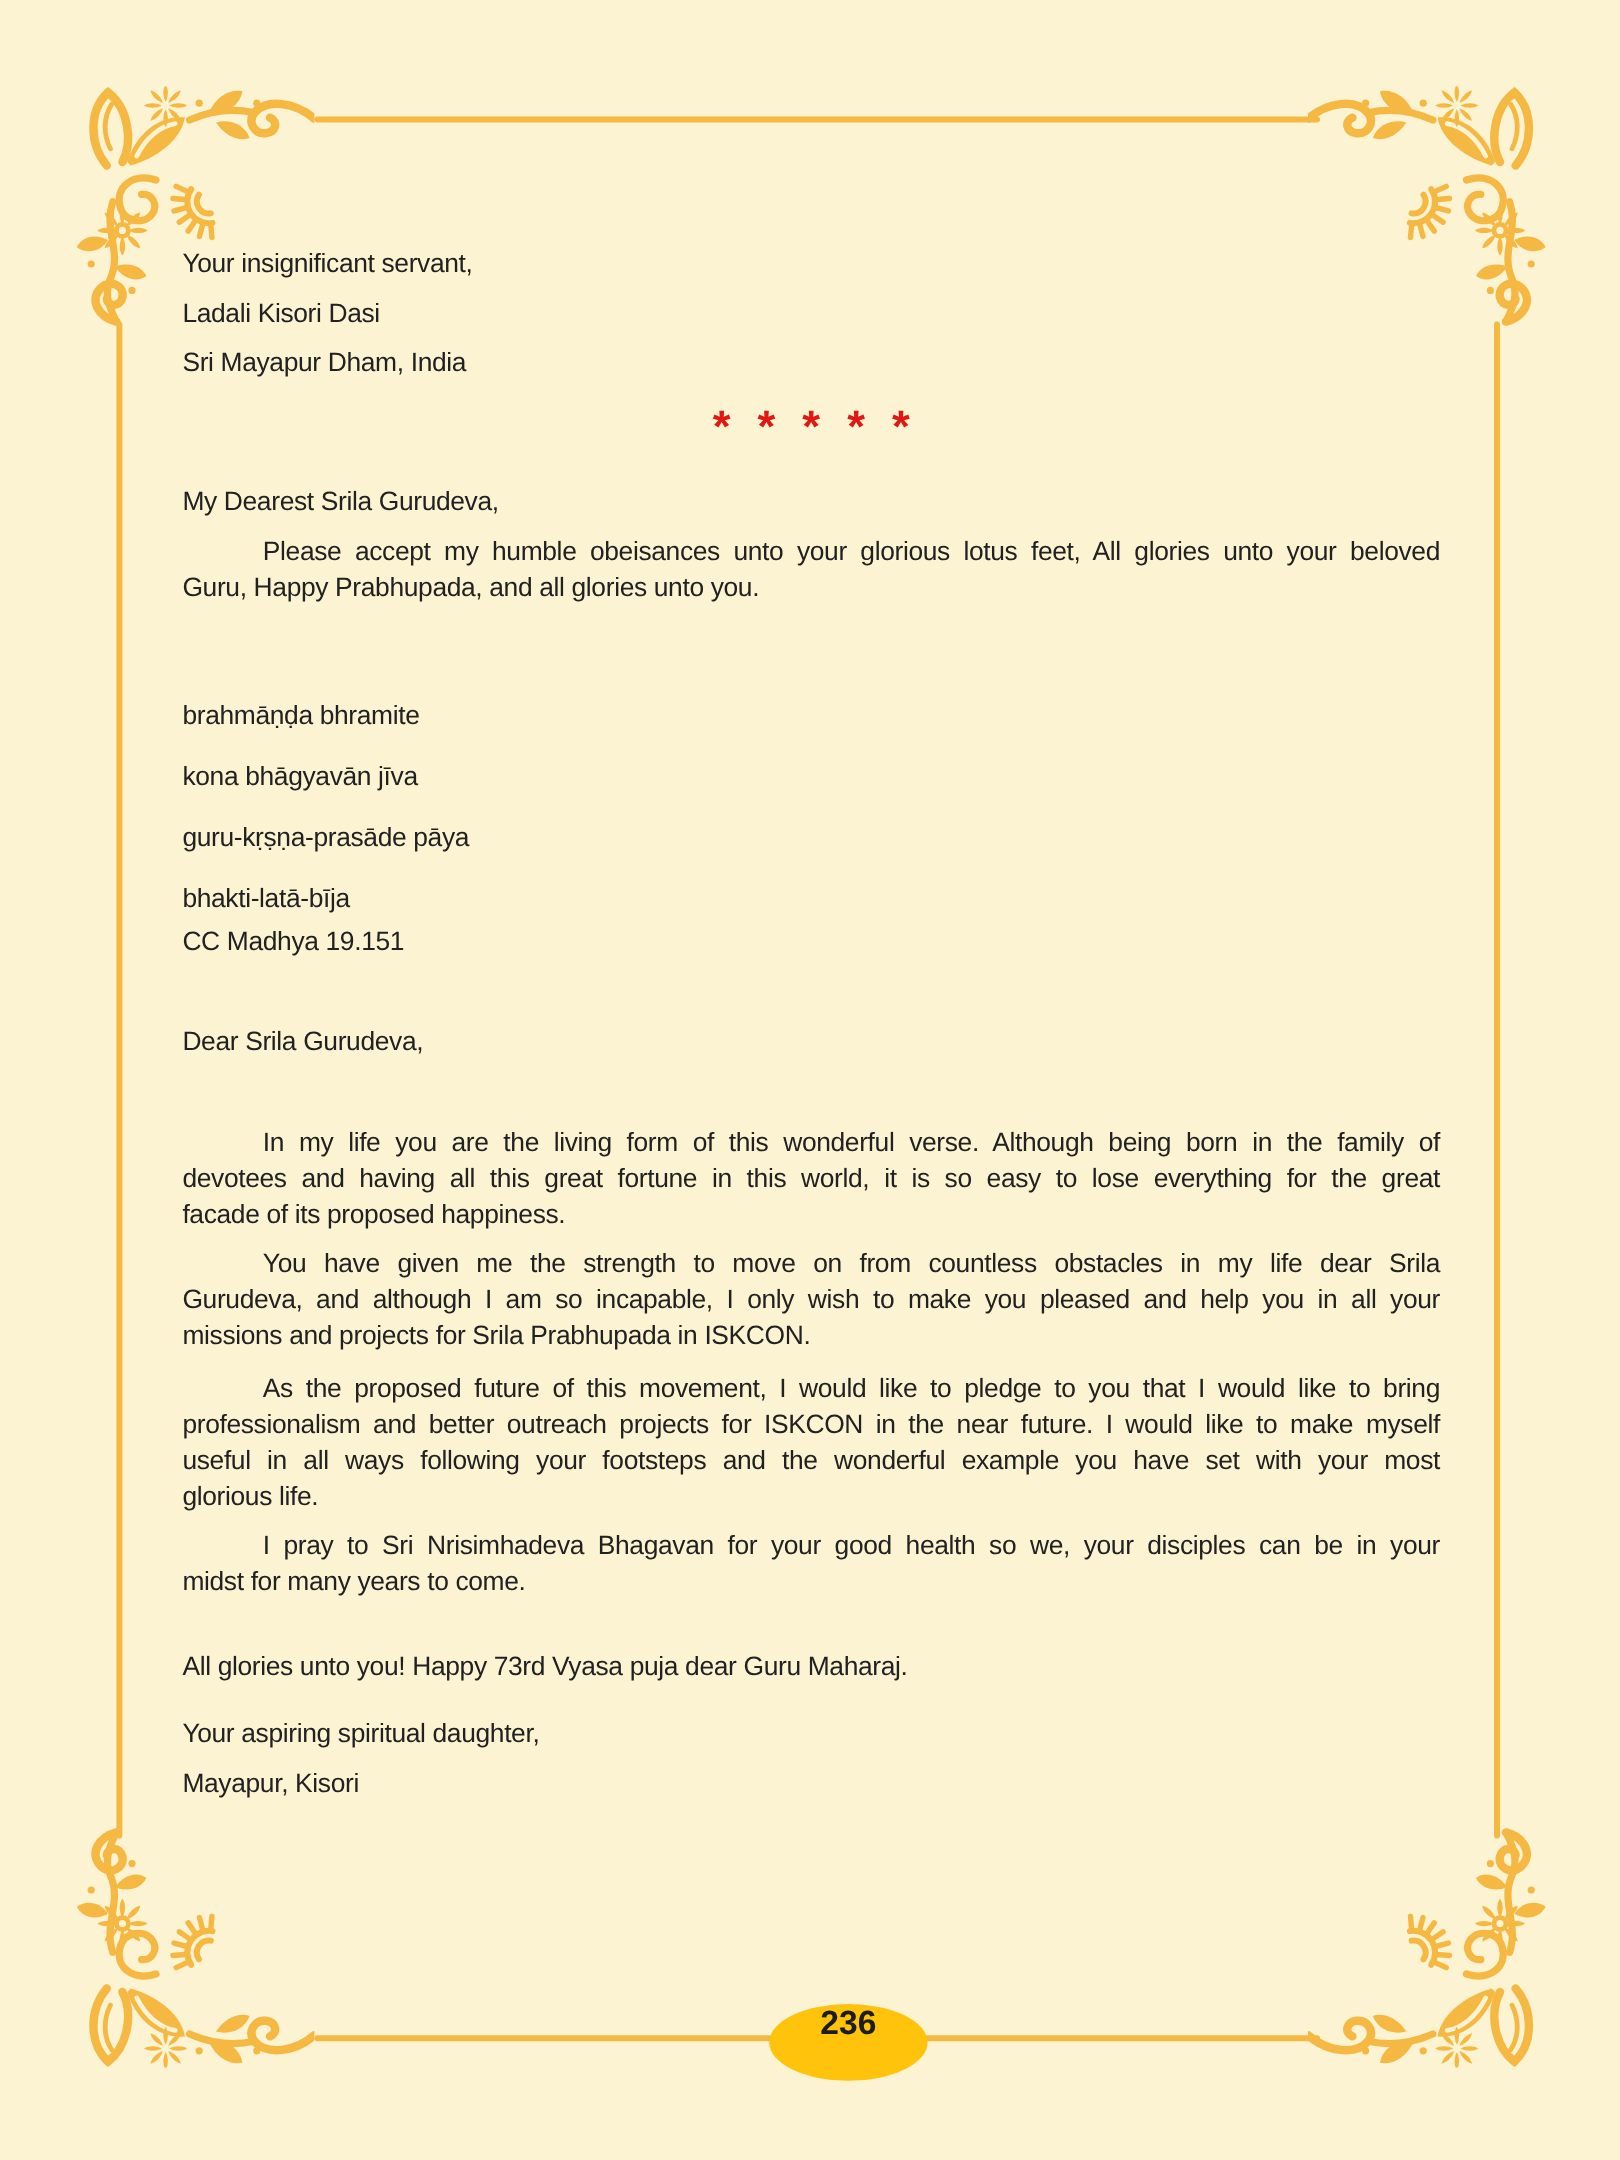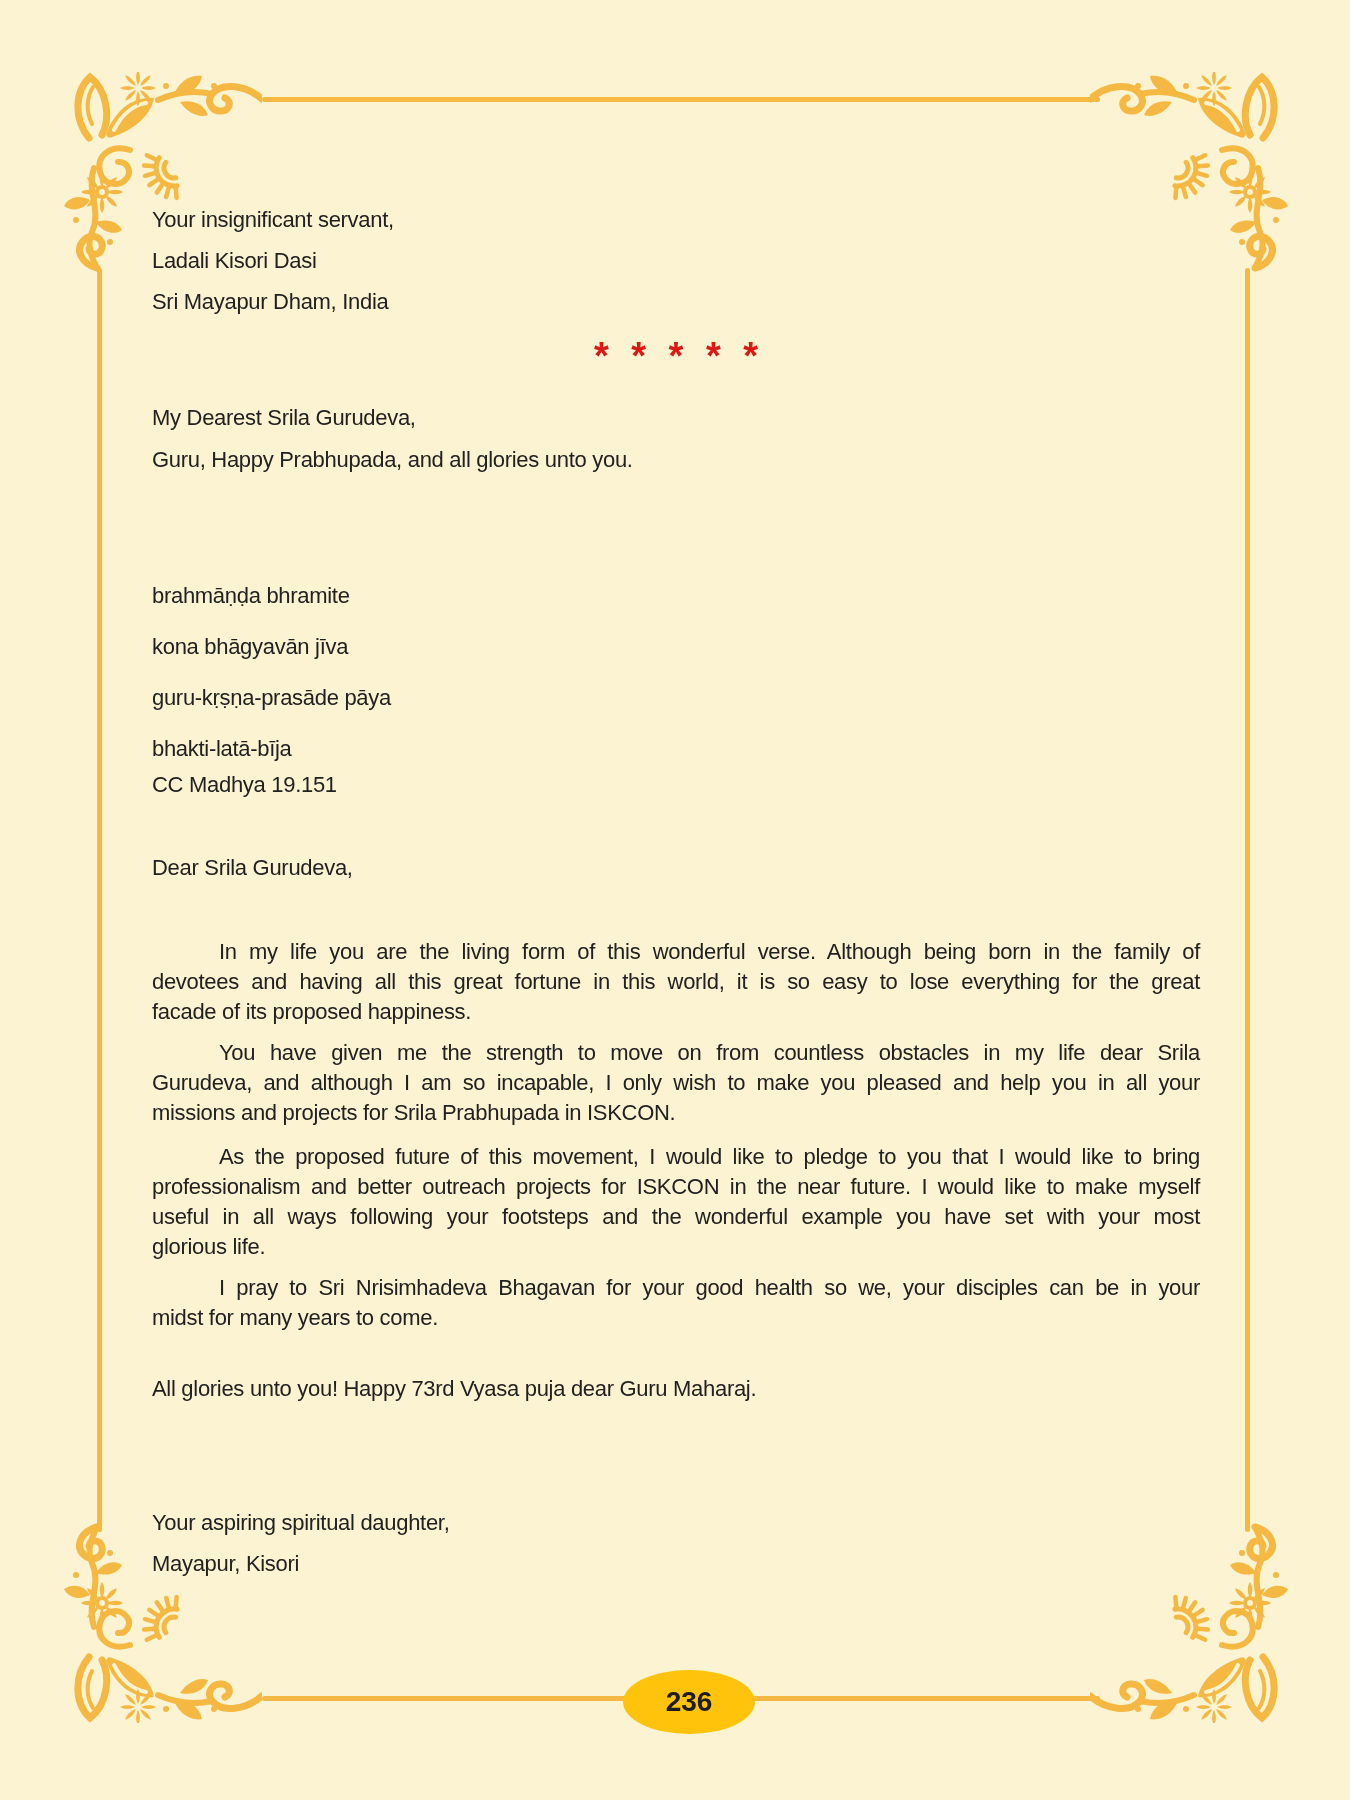--- a/index.html
+++ b/index.html
@@ -37,23 +37,23 @@
   .para .pline{line-height:30px;}
   .pline.just{text-align:justify;text-align-last:justify;}
   .pline.ind{text-indent:67px;}
   .separator{
     text-align:center;color:var(--red);
     font-size:38px;line-height:40px;word-spacing:12px;letter-spacing:0;
     font-weight:700;
   }
   
   .page-number-ellipse{
-    position:absolute;left:623px;top:1670px;width:132px;height:64px;
+    position:absolute;left:641px;top:1670px;width:132px;height:64px;
     background:var(--gold-bright);border-radius:50%;
-    display:flex;align-items:center;justify-content:center;z-index:2;
+    display:flex;align-items:flex-start;justify-content:center;z-index:2;
   }
   .page-number-ellipse span{
     font-size:28px;font-weight:600;color:#1c1c1c;letter-spacing:0;
   }
 </style>
 </head>
 <body>
 
 <svg style="position:absolute;width:0;height:0" aria-hidden="true">
   <defs>
@@ -148,20 +148,21 @@
         <div class="tline">Your insignificant servant,</div>
         <div class="tline">Ladali Kisori Dasi</div>
         <div class="tline">Sri Mayapur Dham, India</div>
       </div>
 
     <div class="block separator" style="top:336px">* * * * *</div>
 
     <div class="block" style="top:403px">My Dearest Srila Gurudeva,</div>
 
     <div class="block para" style="top:445px">
+        <div class="pline just ind">Please accept my humble obeisances unto your glorious lotus feet, All glories unto your beloved</div>
         <div class="pline">Guru, Happy Prabhupada, and all glories unto you.</div>
       </div>
 
     <div class="block verse" style="top:560px">
         <div class="tline">brahmāṇḍa bhramite</div>
         <div class="tline">kona bhāgyavān jīva</div>
         <div class="tline">guru-kṛṣṇa-prasāde pāya</div>
         <div class="tline">bhakti-latā-bīja</div>
       </div>
 
@@ -188,21 +189,21 @@
         <div class="pline">glorious life.</div>
       </div>
 
     <div class="block para" style="top:1273px">
         <div class="pline just ind">I pray to Sri Nrisimhadeva Bhagavan for your good health so we, your disciples can be in your</div>
         <div class="pline">midst for many years to come.</div>
       </div>
 
     <div class="block" style="top:1374px">All glories unto you! Happy 73rd Vyasa puja dear Guru Maharaj.</div>
 
-    <div class="block sig" style="top:1508px">
+    <div class="block sig" style="top:1430px">
         <div class="tline">Your aspiring spiritual daughter,</div>
         <div class="tline">Mayapur, Kisori</div>
       </div>
 
   </div>
 
   <div class="page-number-ellipse">
     <span>236</span>
   </div>
 

